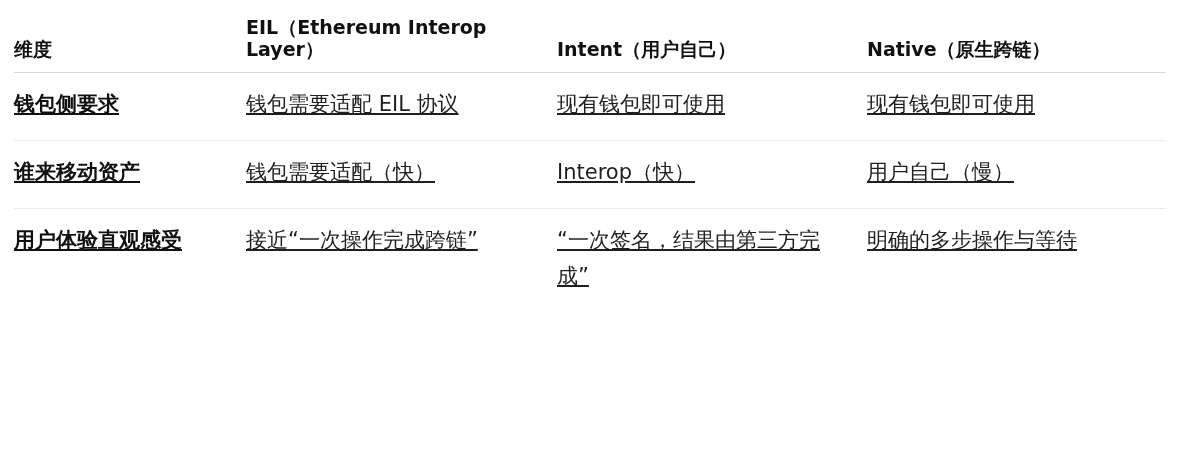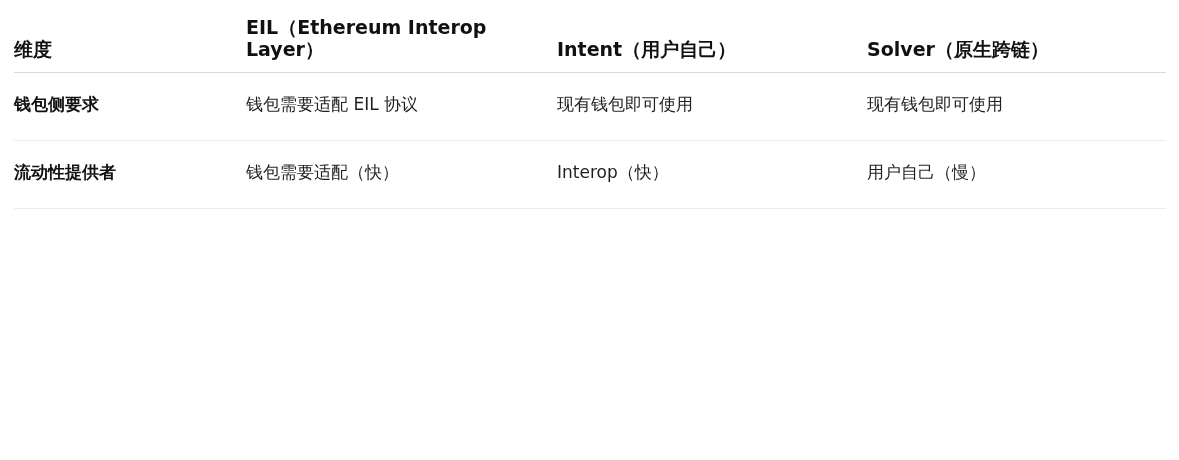--- a/index.html
+++ b/index.html
@@ -34,26 +34,27 @@
       font-weight: bold;
       font-size: 19px;
       line-height: 22px;
       vertical-align: bottom;
       padding: 14px 20px 12px 0;
       height: 46px;
       border-bottom: 1.5px solid #d9d9d9;
       color: #111111;
     }
     td {
-      font-size: 17px;
+      font-size: 21px;
       line-height: 36px;
       vertical-align: top;
       padding: 13px 20px 14px 0;
       border-bottom: 1px solid #ececec;
       color: #1f1f1f;
+      text-decoration: underline;
     }
     td.dim {
       font-weight: bold;
       color: #111111;
     }
     tr.last td { border-bottom: none; }
     tr.r1 td { height: 40px; }
   </style>
 </head>
 <body>
@@ -64,31 +65,37 @@
       <col class="c0">
         <col class="c1">
         <col class="c2">
         <col class="c3">
     </colgroup>
     <thead>
       <tr>
         <th>维度</th>
         <th>EIL（Ethereum Interop Layer）</th>
         <th>Intent（用户自己）</th>
-        <th>Solver（原生跨链）</th>
+        <th>Native（原生跨链）</th>
       </tr>
     </thead>
     <tbody>
       <tr class="r1">
         <td class="dim">钱包侧要求</td>
         <td>钱包需要适配 EIL 协议</td>
         <td>现有钱包即可使用</td>
         <td>现有钱包即可使用</td>
       </tr>
       <tr class="r1">
-        <td class="dim">流动性提供者</td>
+        <td class="dim">谁来移动资产</td>
         <td>钱包需要适配（快）</td>
         <td>Interop（快）</td>
         <td>用户自己（慢）</td>
+      </tr>
+      <tr class="last">
+        <td class="dim">用户体验直观感受</td>
+        <td>接近“一次操作完成跨链”</td>
+        <td>“一次签名，结果由第三方完成”</td>
+        <td>明确的多步操作与等待</td>
       </tr>
     </tbody>
   </table>
 </div>
 
 </body></html>

